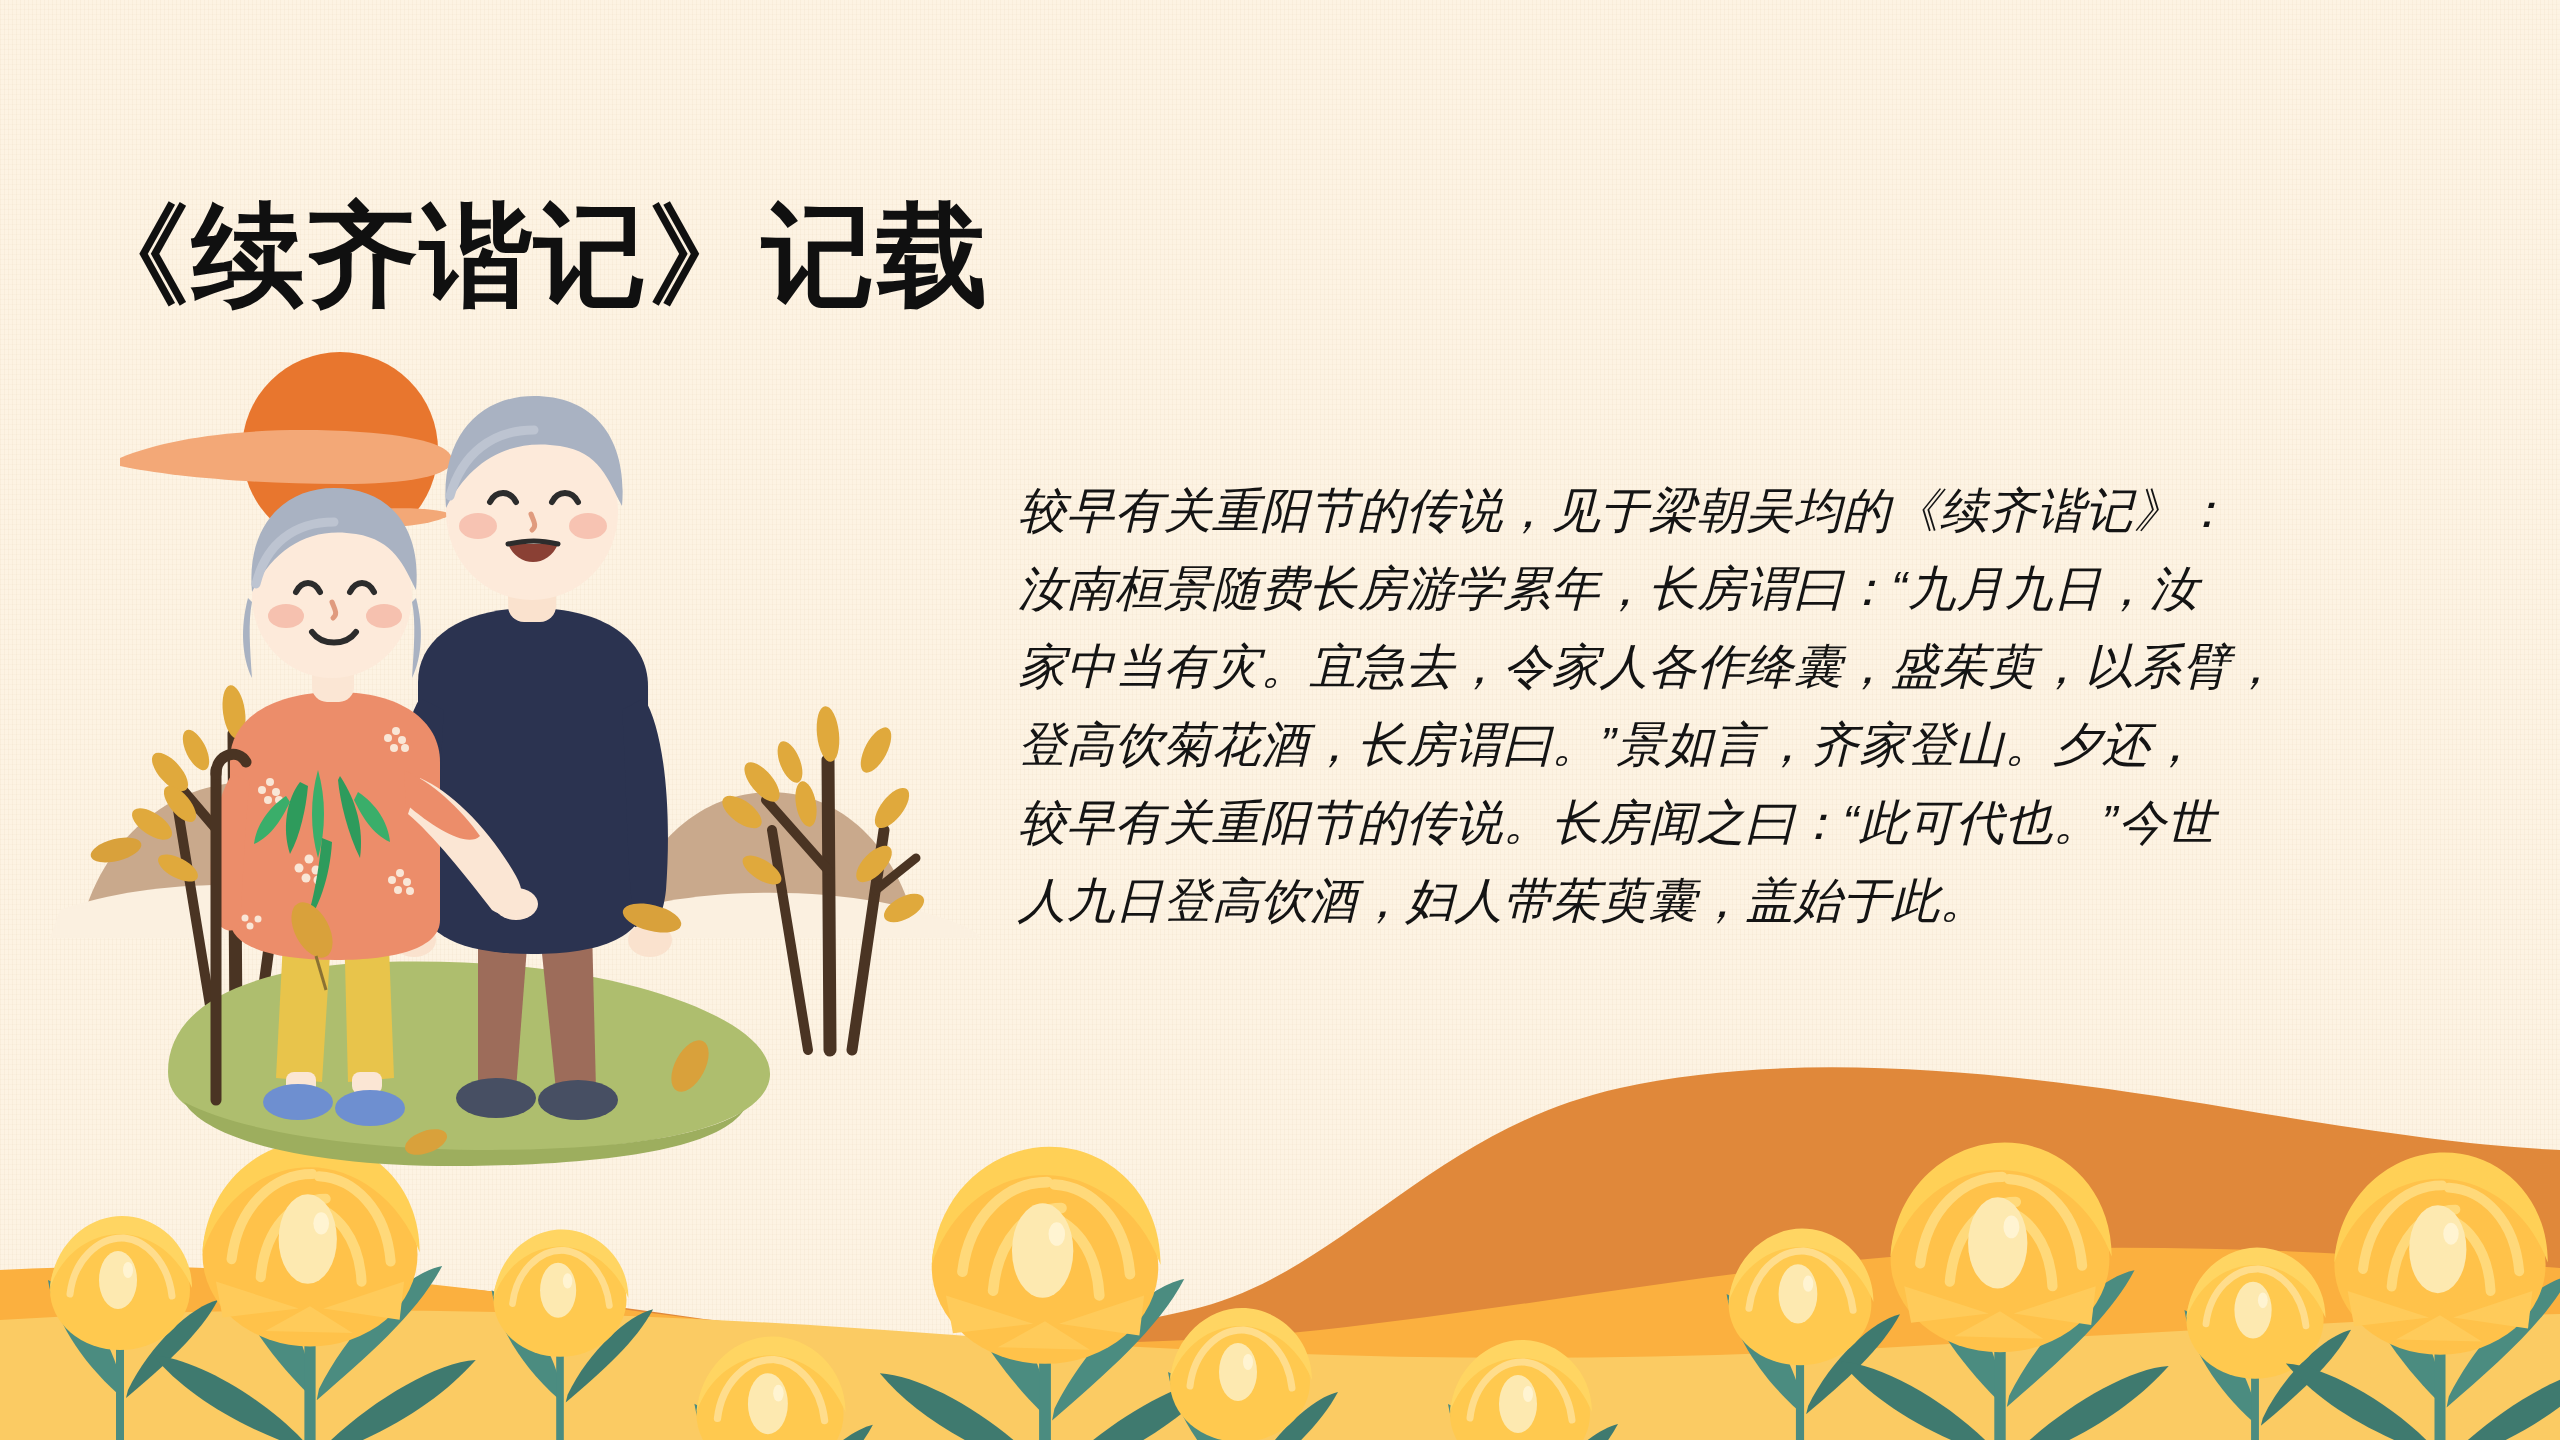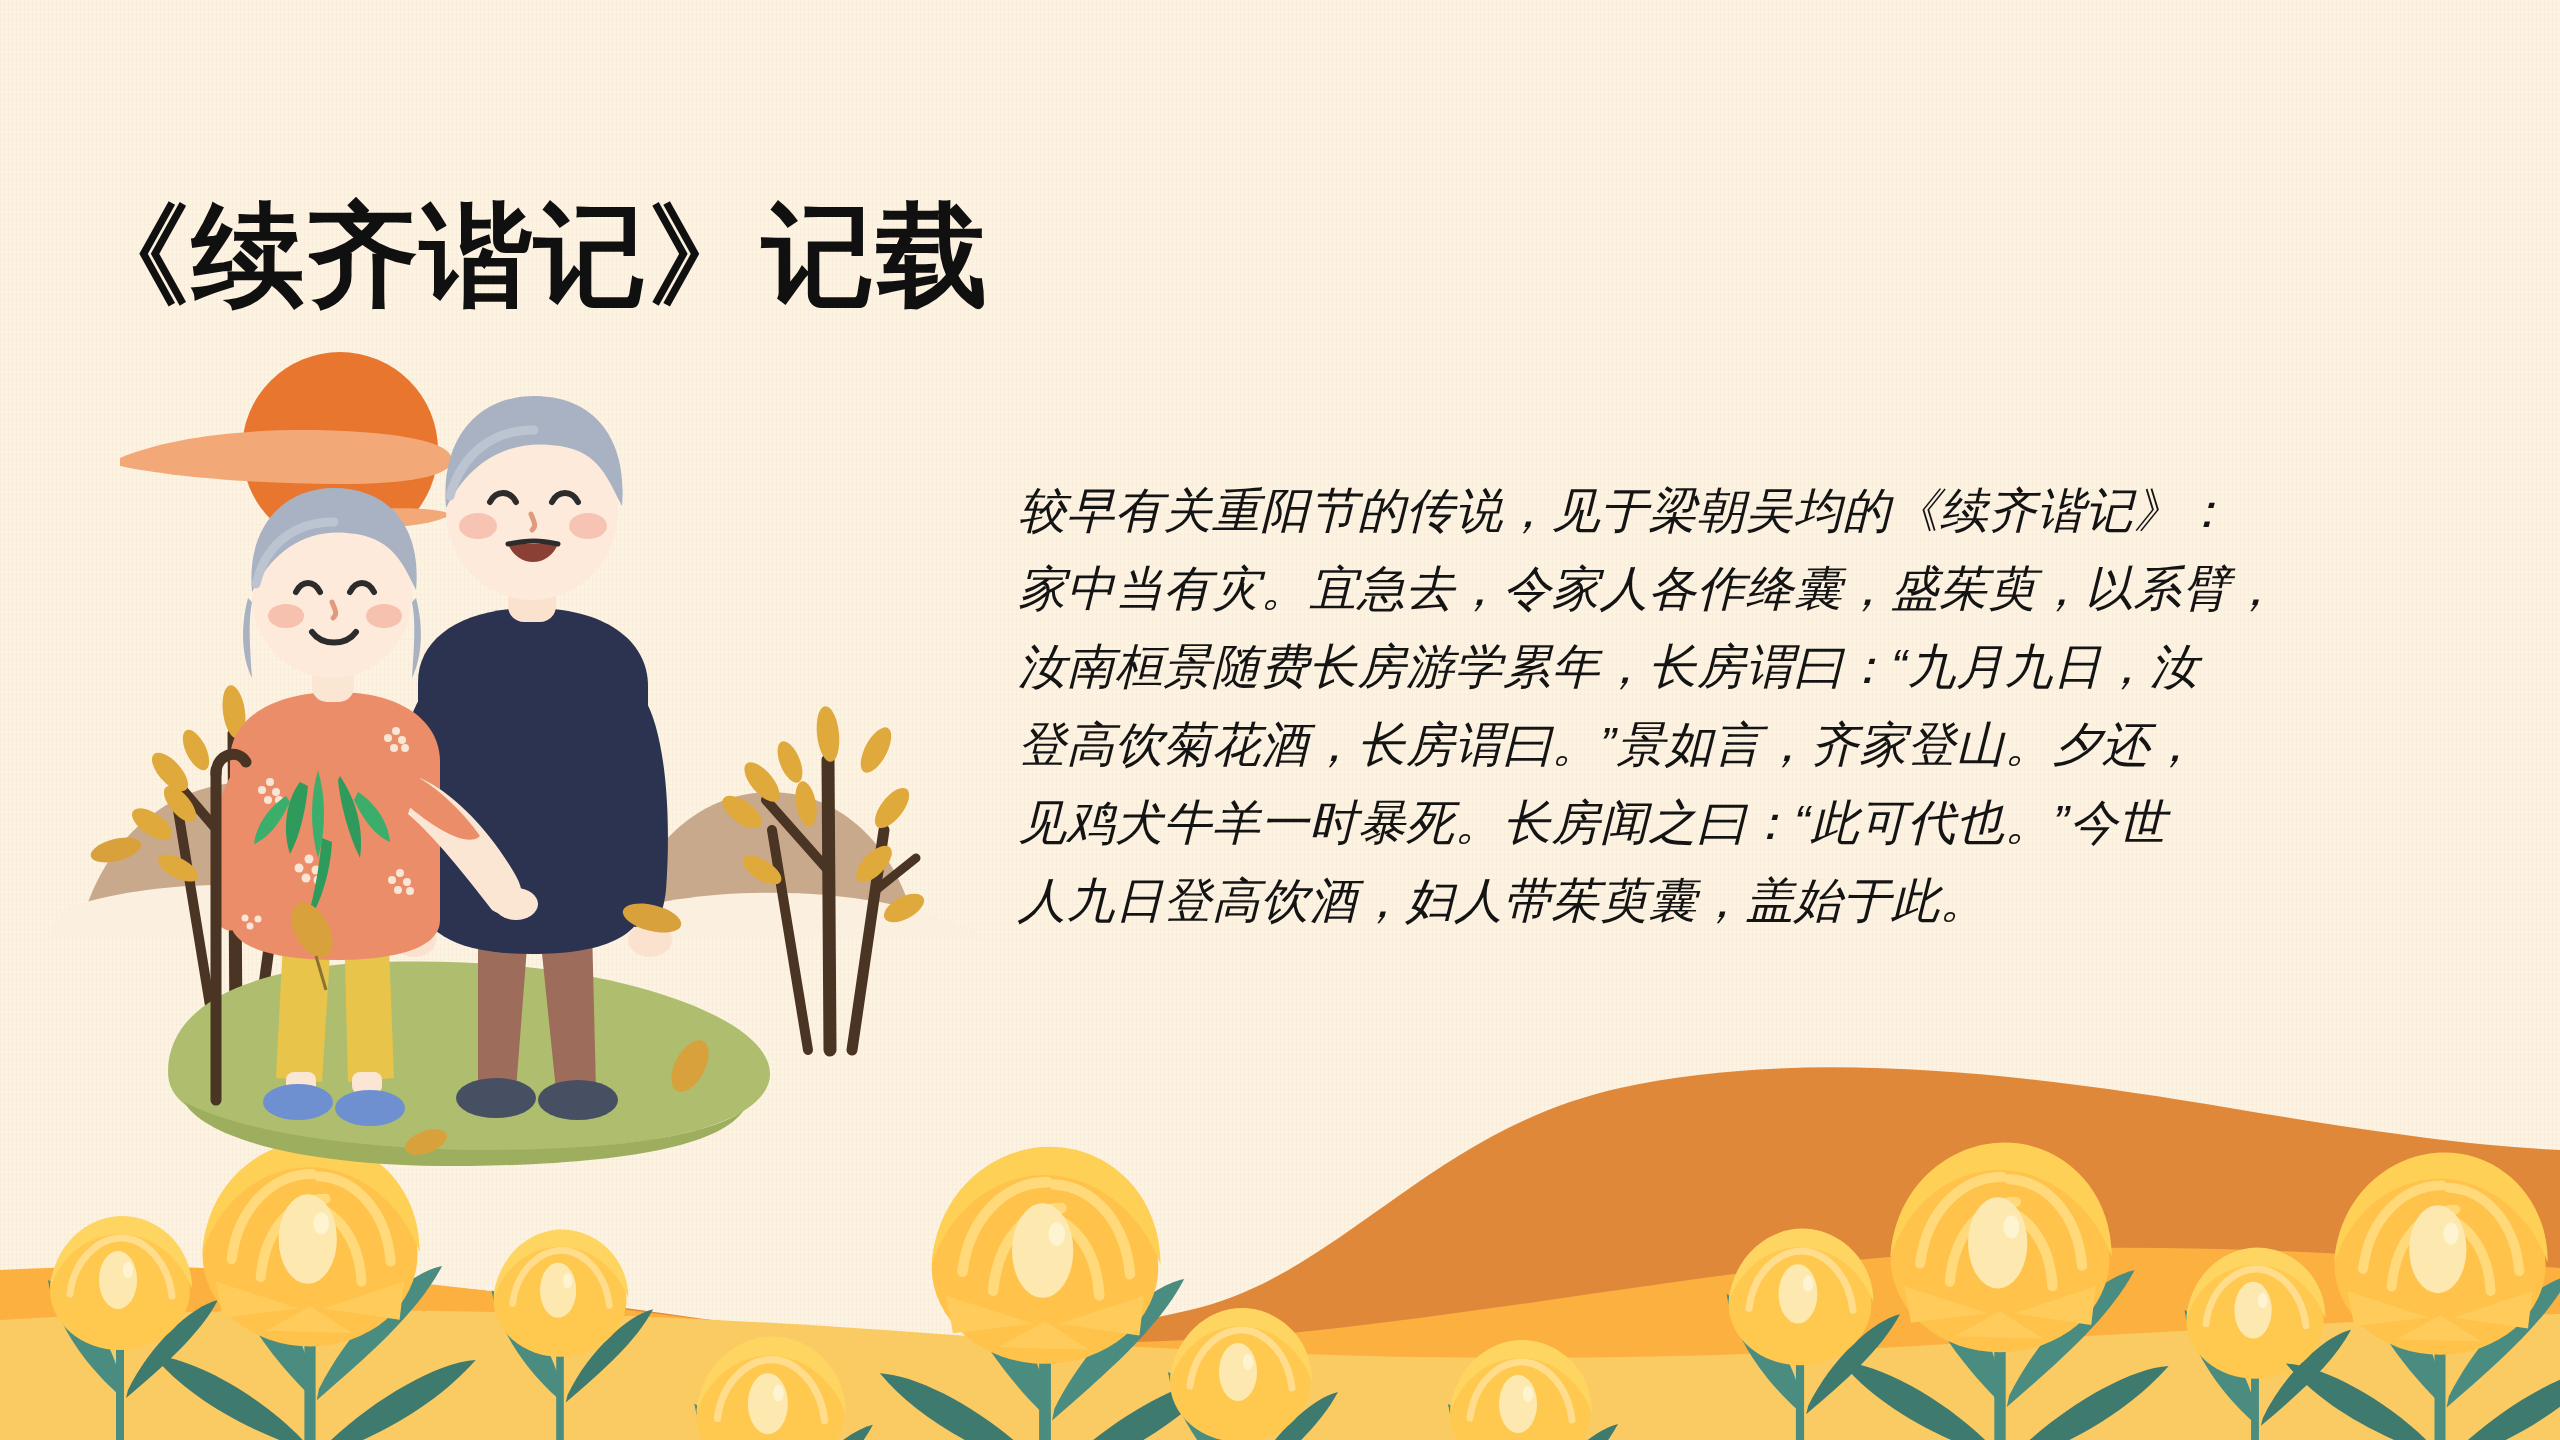--- a/index.html
+++ b/index.html
@@ -344,20 +344,20 @@
       <ellipse cx="426" cy="812" rx="22" ry="11" transform="rotate(-20 426 812)"></ellipse>
     </g>
   </svg>
 
   <div id="paper-texture"></div>
 
   <h1 id="title" class="no-sel">《续齐谐记》记载</h1>
 
   <div id="body-text">
     <div class="ln">较早有关重阳节的传说，见于梁朝吴均的《续齐谐记》：</div>
+    <div class="ln">汝南桓景随费长房游学累年，长房谓曰：“九月九日，汝</div>
     <div class="ln">家中当有灾。宜急去，令家人各作绛囊，盛茱萸，以系臂，</div>
-    <div class="ln">汝南桓景随费长房游学累年，长房谓曰：“九月九日，汝</div>
     <div class="ln">登高饮菊花酒，长房谓曰。”景如言，齐家登山。夕还，</div>
-    <div class="ln">见鸡犬牛羊一时暴死。长房闻之曰：“此可代也。”今世</div>
+    <div class="ln">较早有关重阳节的传说。长房闻之曰：“此可代也。”今世</div>
     <div class="ln">人九日登高饮酒，妇人带茱萸囊，盖始于此。</div>
   </div>
 
 </div>
 
 </body></html>

